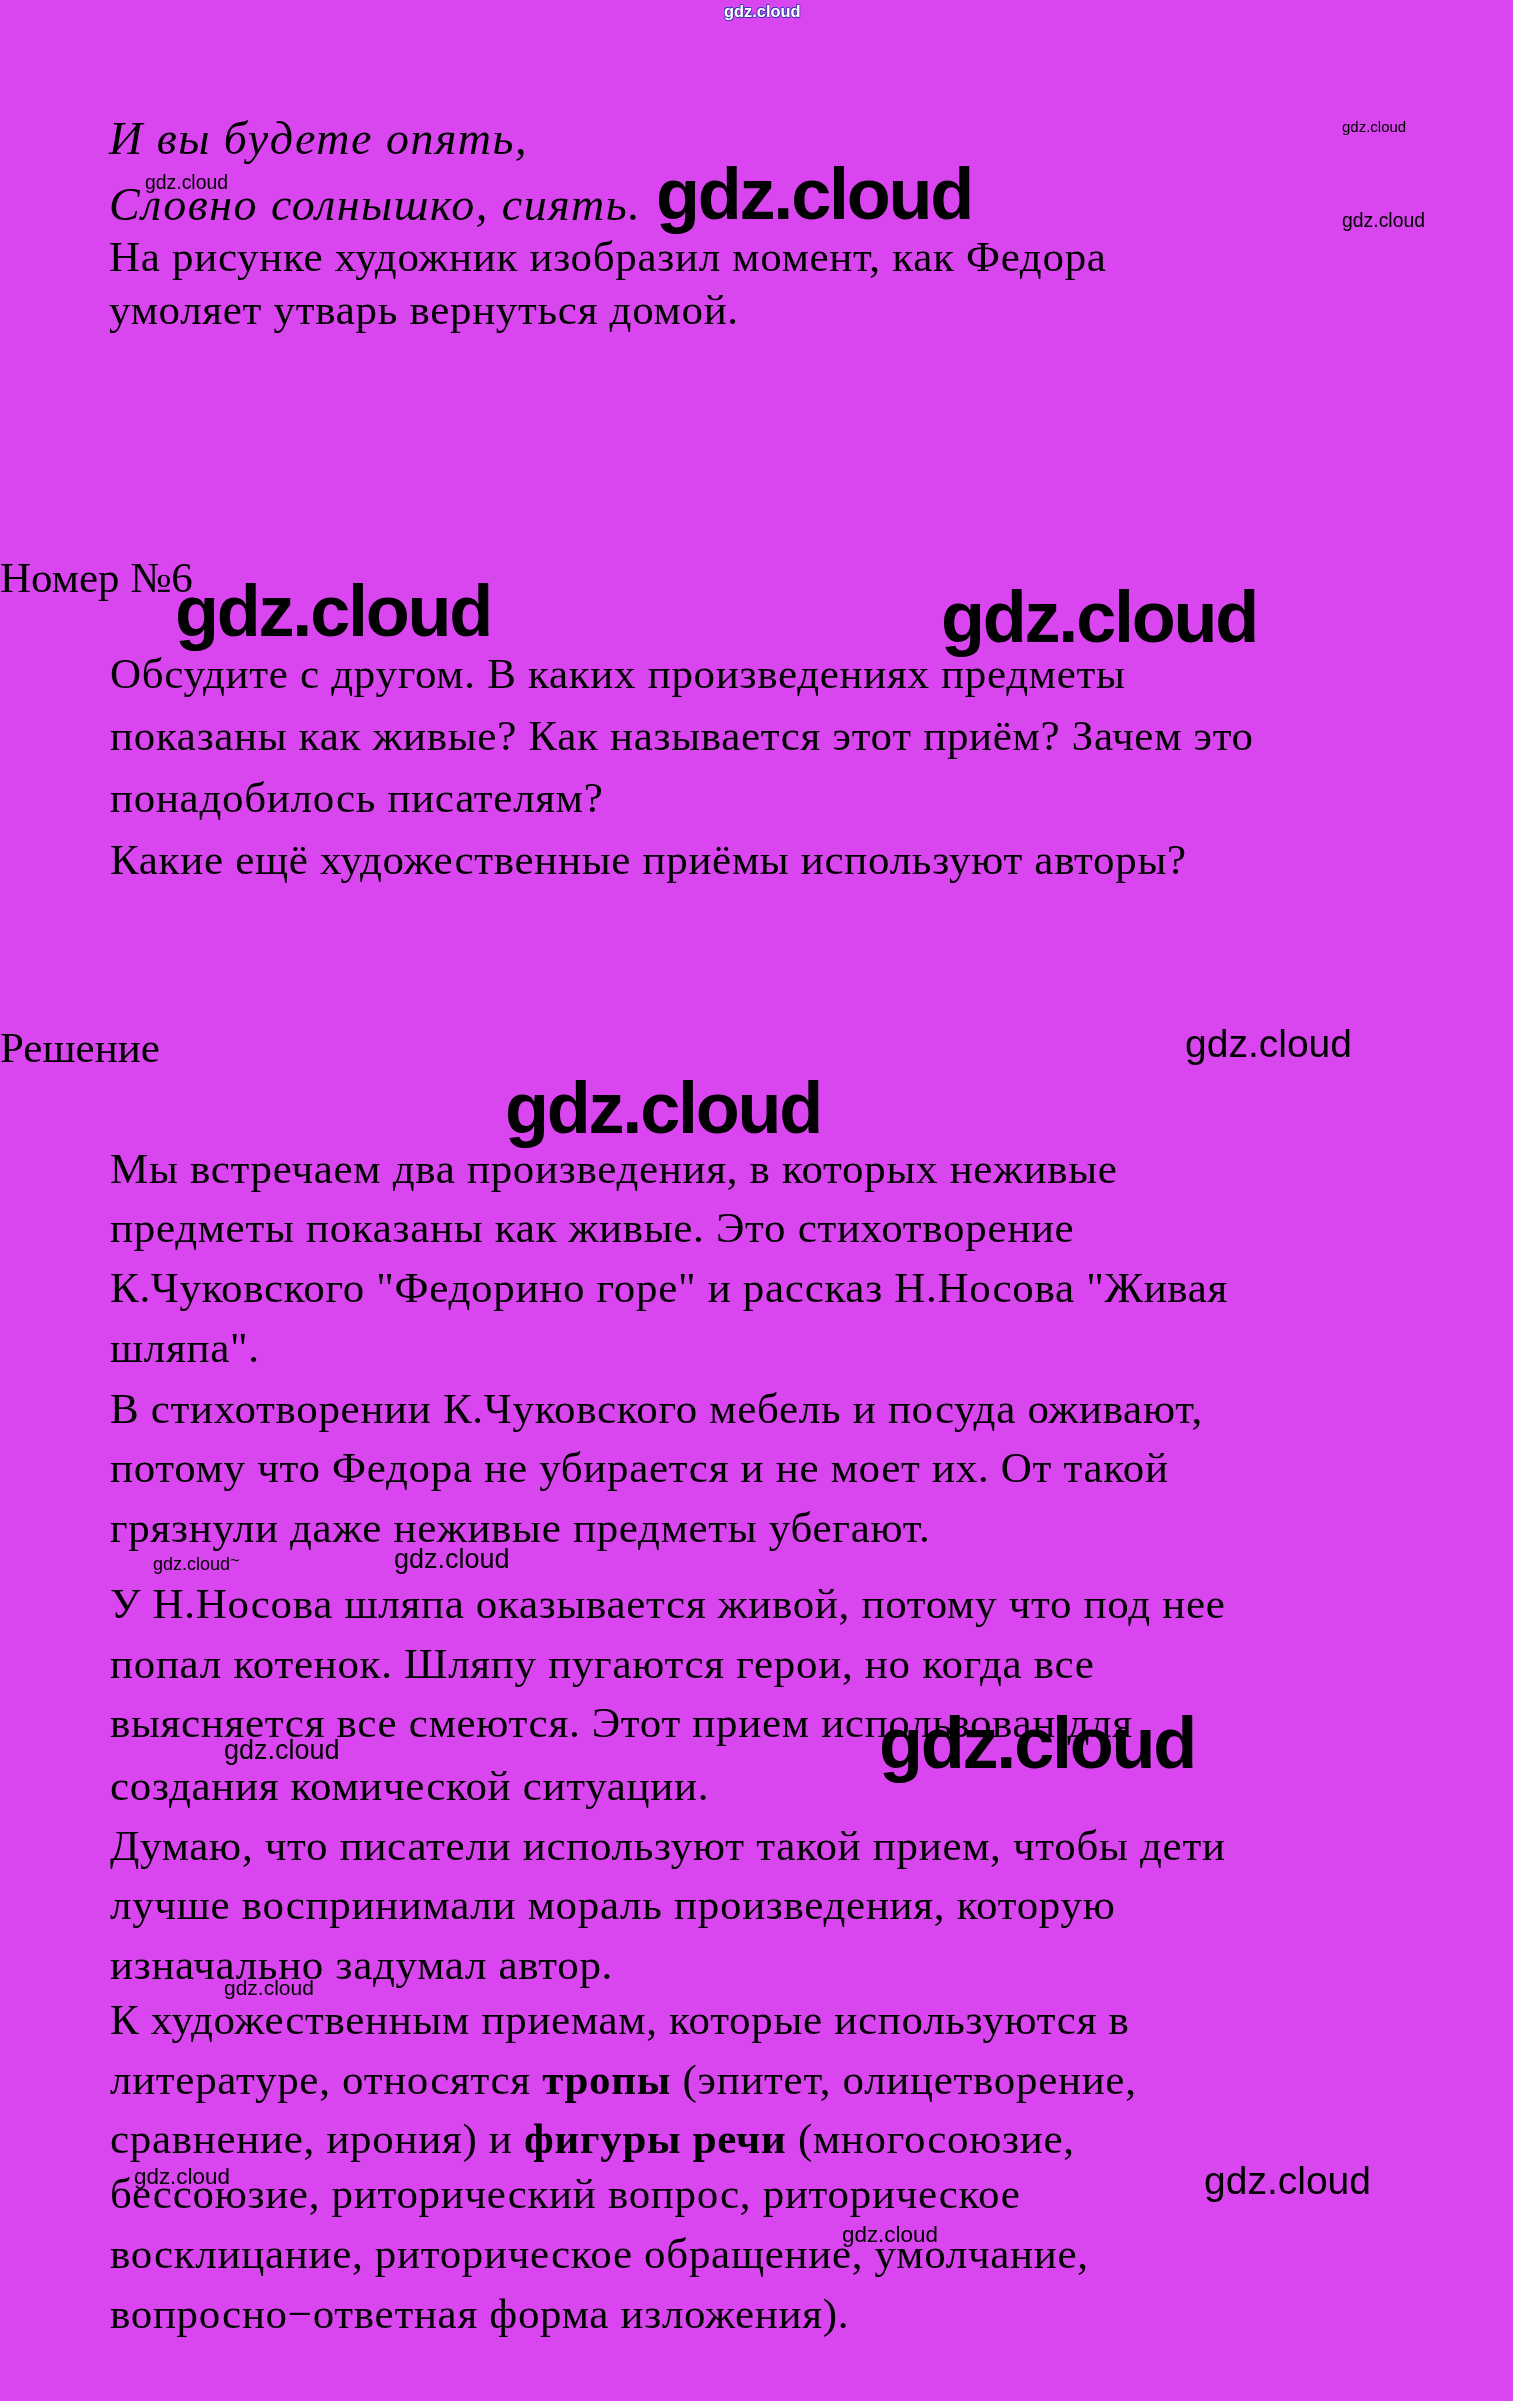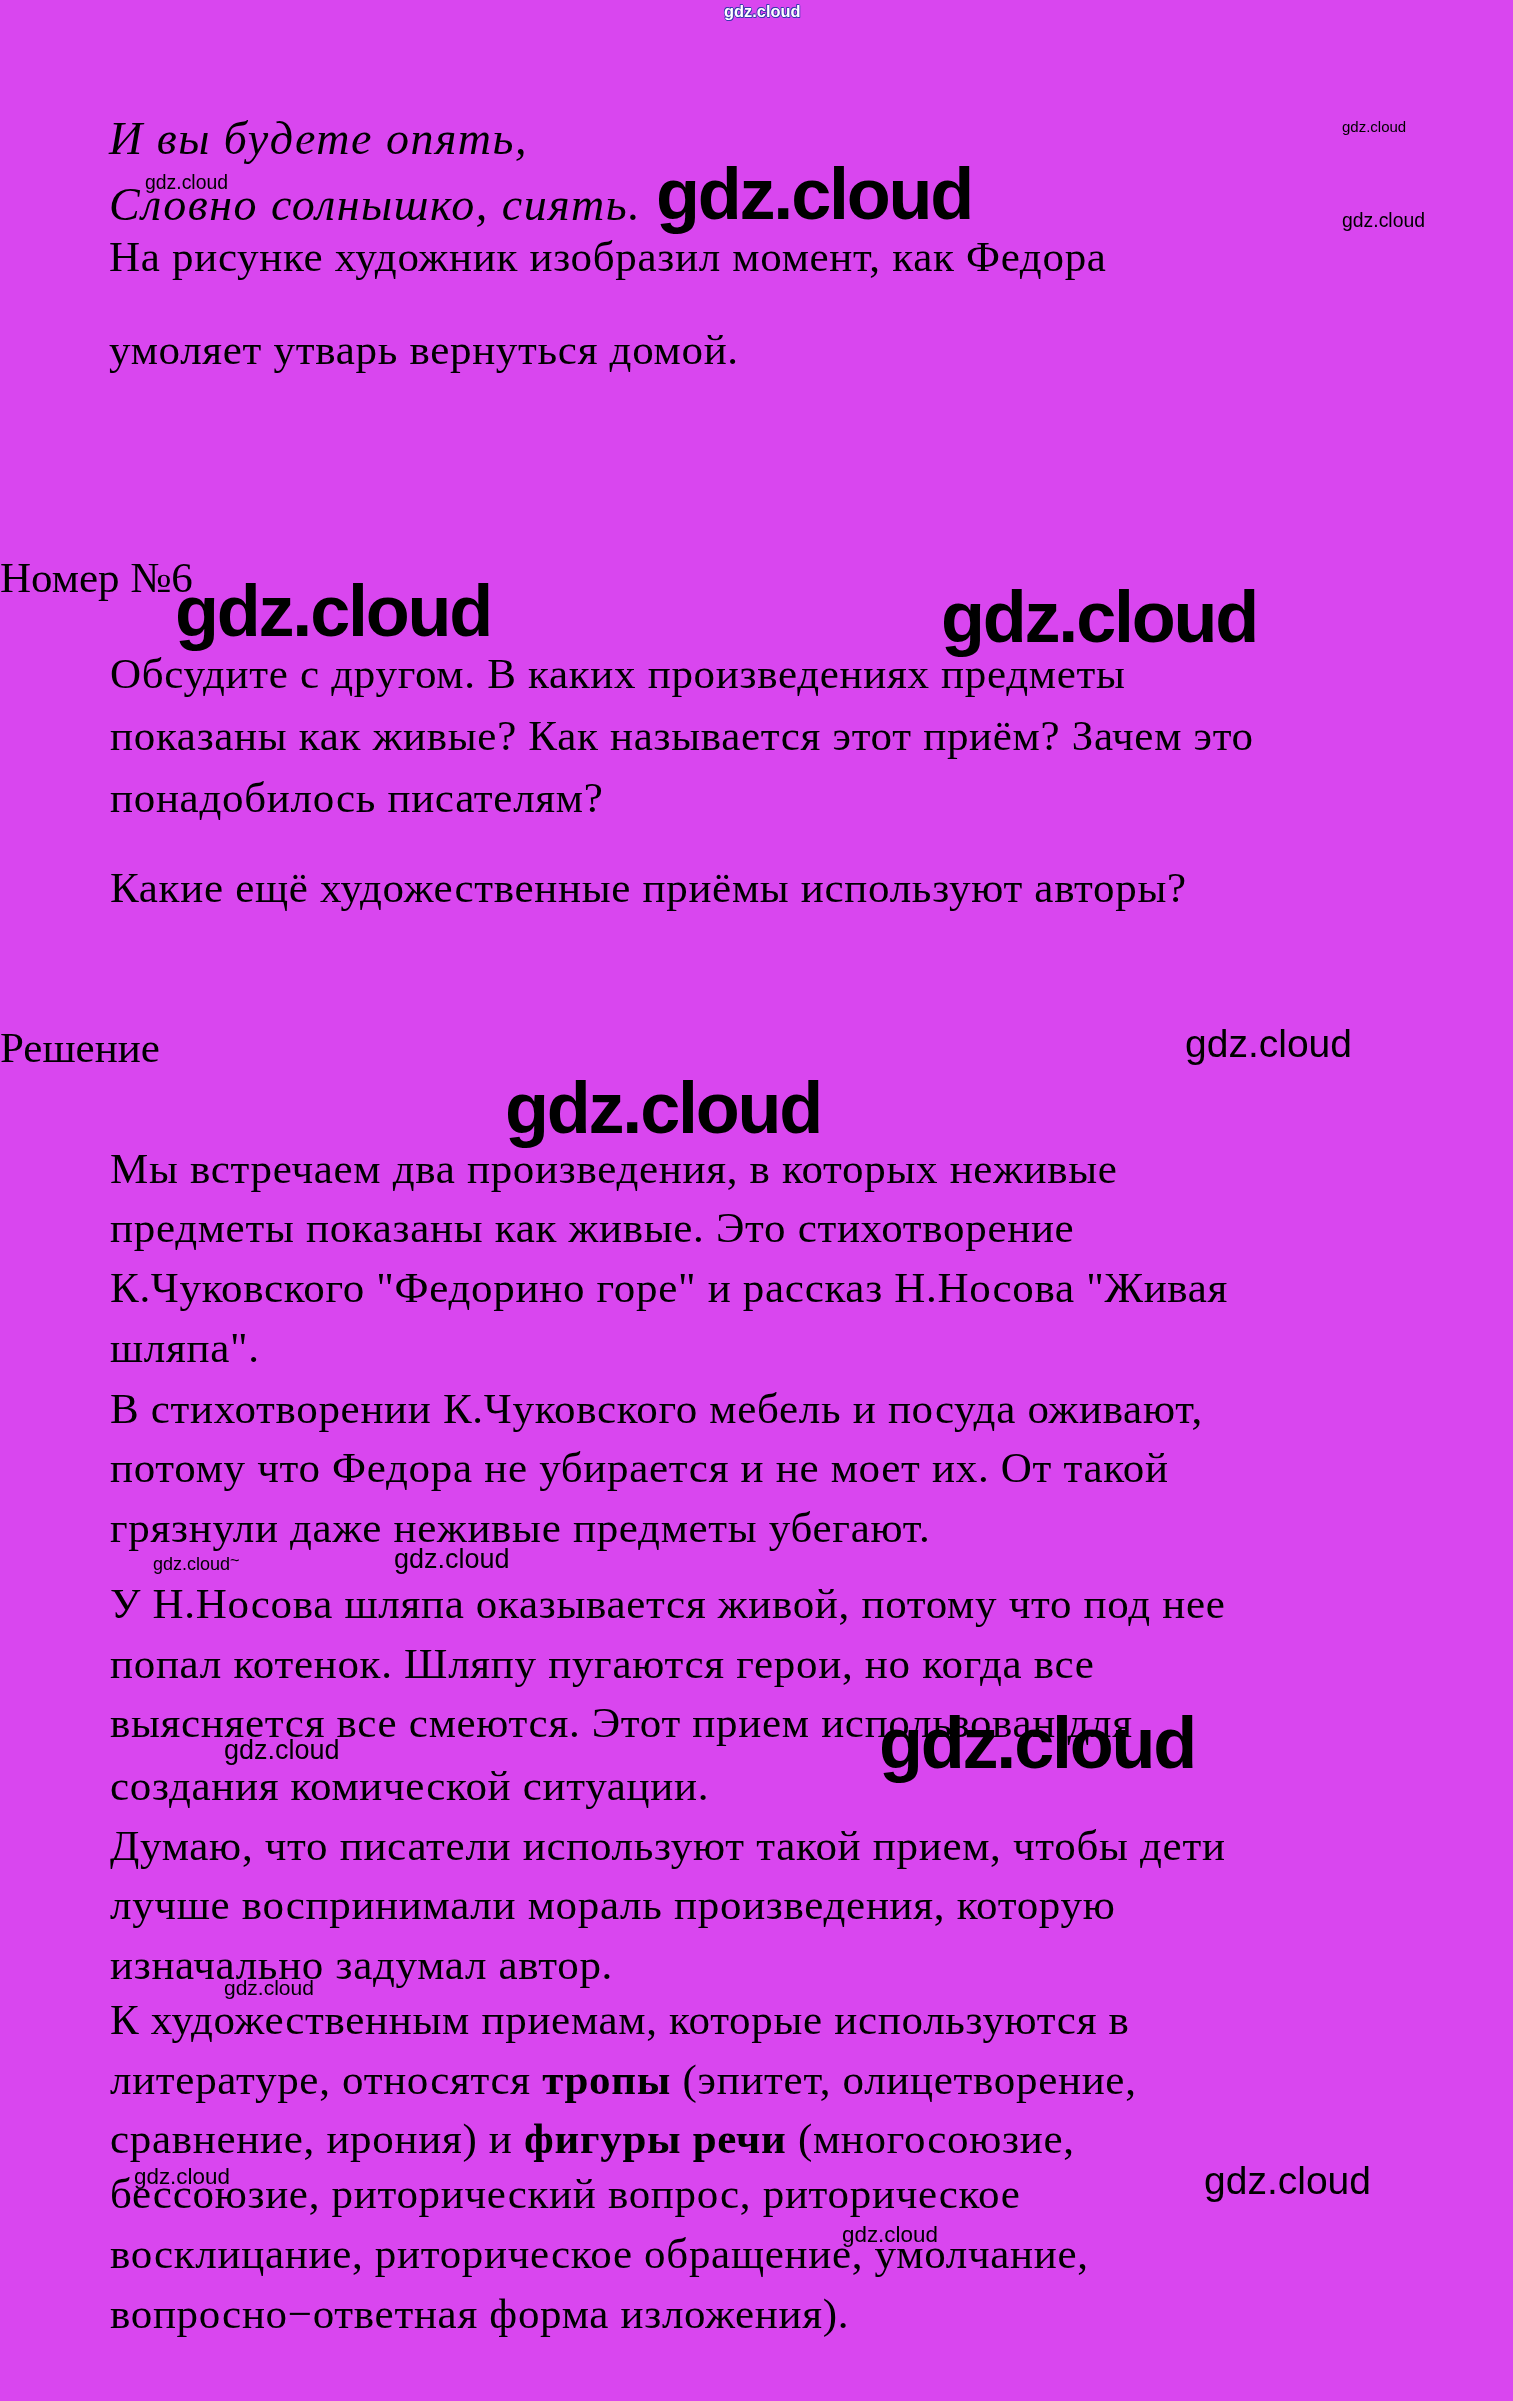--- a/index.html
+++ b/index.html
@@ -77,30 +77,30 @@
 
   <div class="wm wm-tr1" style="left:1342px;top:119px;">gdz.cloud</div>
   <div class="wm wm-tr2" style="left:1342px;top:211px;">gdz.cloud</div>
 
   <div class="line italic" style="left:109px;top:113px;">И вы будете опять,</div>
   <div class="wm wm-s1" style="left:145px;top:173px;">gdz.cloud</div>
   <div class="line italic" style="left:109px;top:179px;">Словно солнышко, сиять.</div>
   <div class="wm wm-big" style="left:656px;top:158px;">gdz.cloud</div>
 
   <div class="line" style="left:109px;top:233px;">На рисунке художник изобразил момент, как Федора</div>
-  <div class="line" style="left:109px;top:286px;margin-top:40px;">умоляет утварь вернуться домой.</div>
+  <div class="line" style="left:109px;top:286px;">умоляет утварь вернуться домой.</div>
 
   <div class="heading" style="top:553px;">Номер №6</div>
   <div class="wm wm-big" style="left:175px;top:575px;">gdz.cloud</div>
   <div class="wm wm-big" style="left:941px;top:581px;">gdz.cloud</div>
 
   <div class="line" style="left:110px;top:650px;">Обсудите с другом. В каких произведениях предметы</div>
   <div class="line" style="left:110px;top:712px;">показаны как живые? Как называется этот приём? Зачем это</div>
   <div class="line" style="left:110px;top:774px;">понадобилось писателям?</div>
-  <div class="line" style="left:110px;top:864px;">Какие ещё художественные приёмы используют авторы?</div>
+  <div class="line" style="left:110px;top:836px;">Какие ещё художественные приёмы используют авторы?</div>
 
   <div class="heading" style="top:1023px;">Решение</div>
   <div class="wm wm-med" style="left:1185px;top:1024px;">gdz.cloud</div>
   <div class="wm wm-big" style="left:505px;top:1072px;">gdz.cloud</div>
 
   <div class="line" style="left:110px;top:1145px;">Мы встречаем два произведения, в которых неживые</div>
   <div class="line" style="left:110px;top:1204px;">предметы показаны как живые. Это стихотворение</div>
   <div class="line" style="left:110px;top:1264px;">К.Чуковского "Федорино горе" и рассказ Н.Носова "Живая</div>
   <div class="line" style="left:110px;top:1324px;">шляпа".</div>
 

